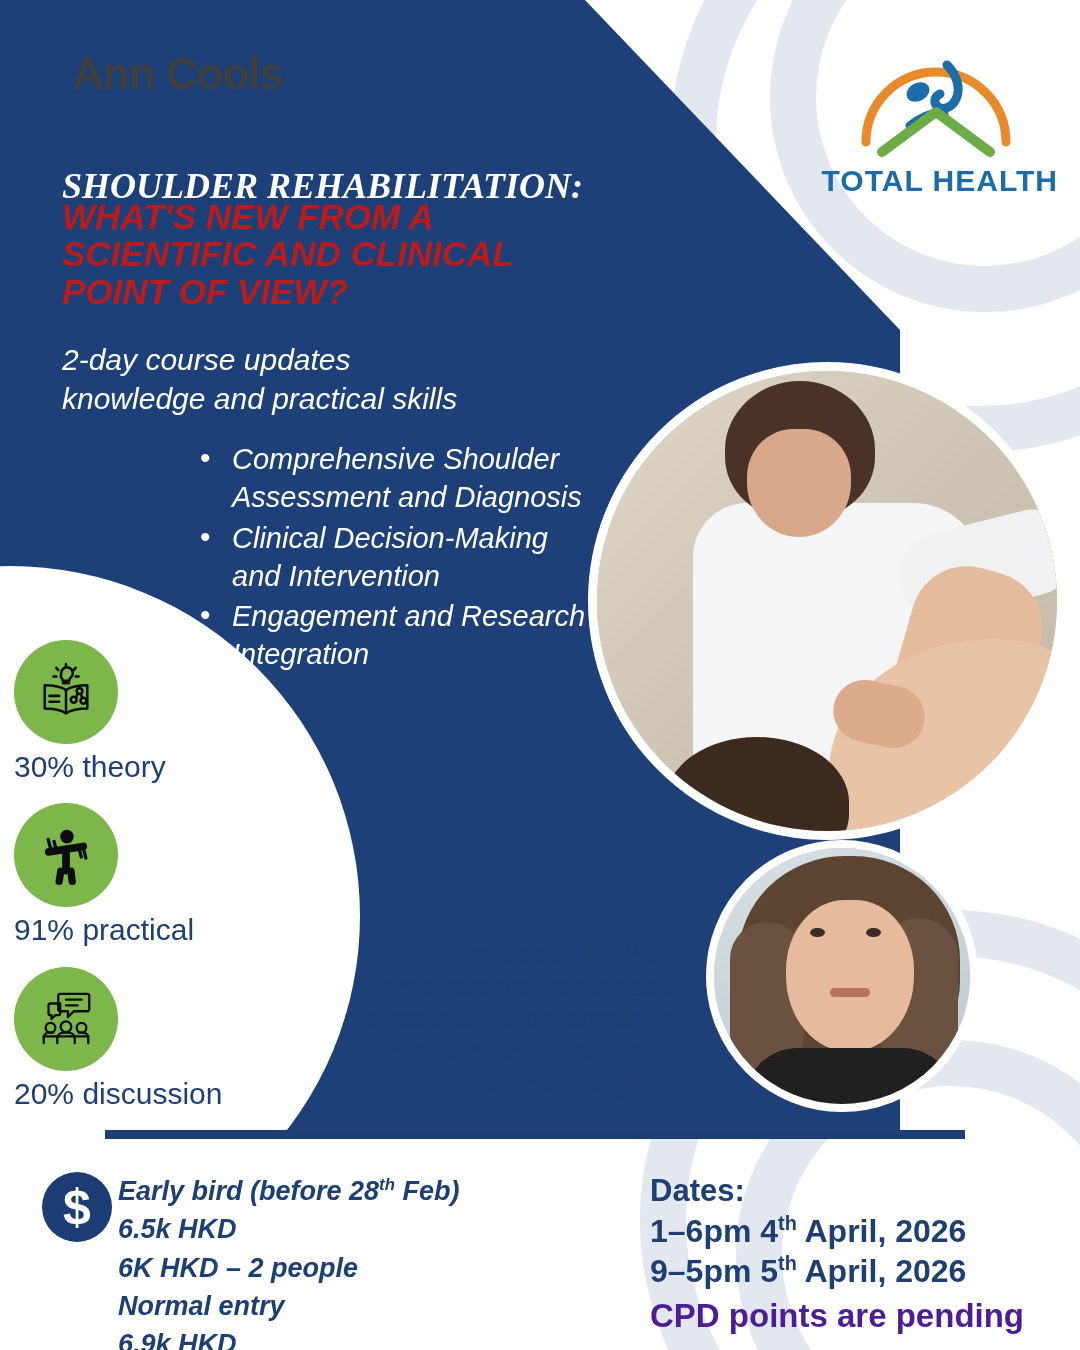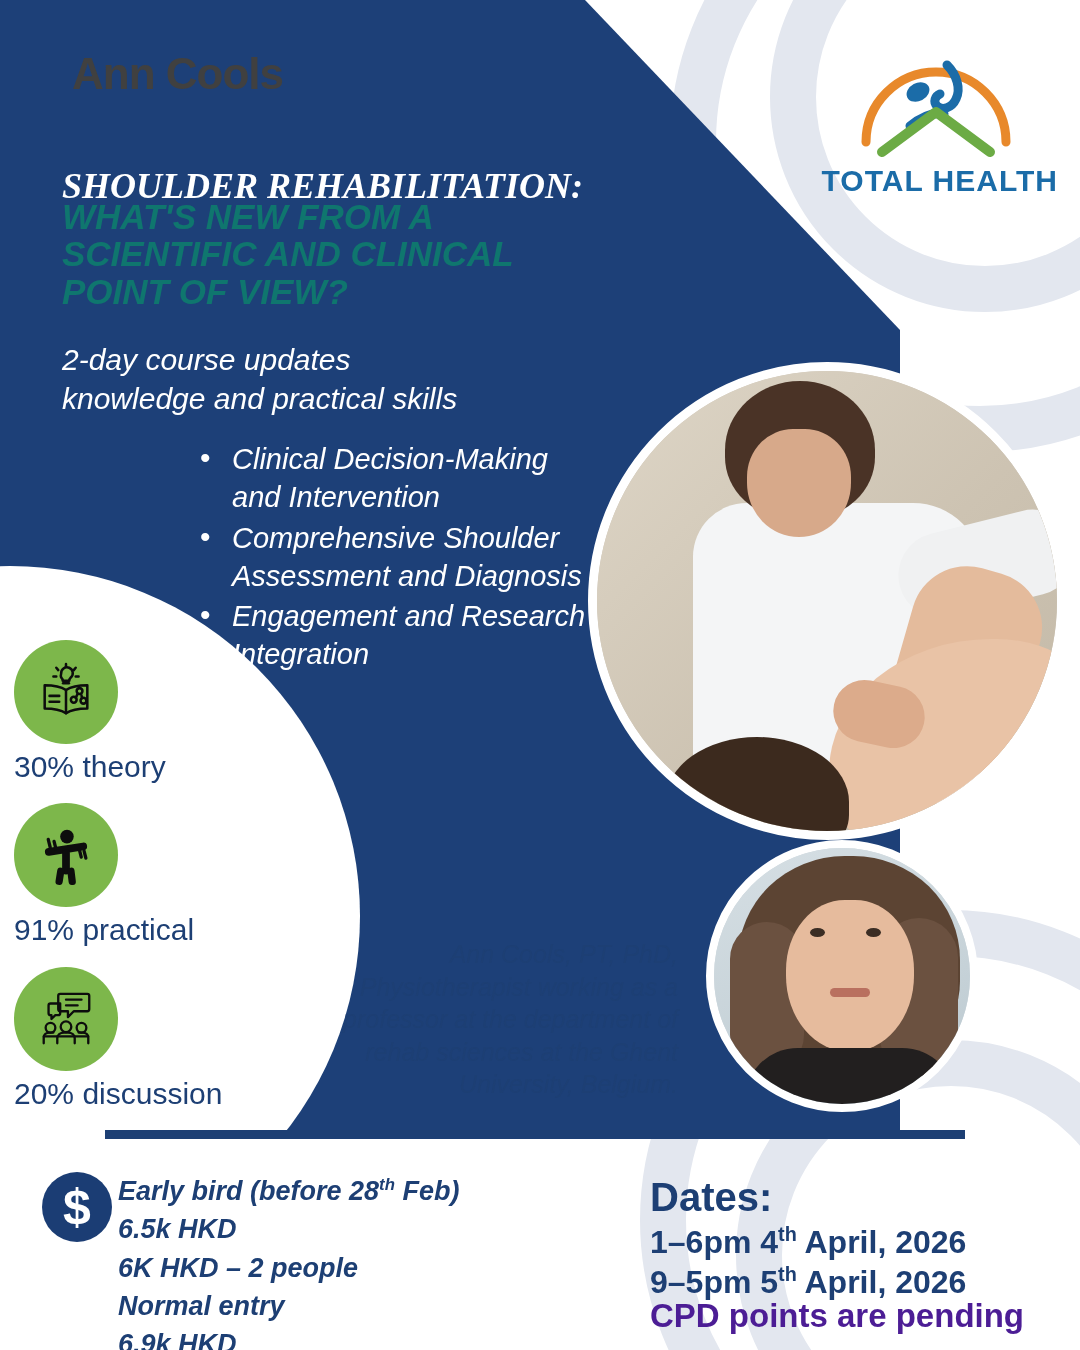--- a/index.html
+++ b/index.html
@@ -40,21 +40,21 @@
   }
   .subtitle-serif {
     position:absolute; left:62px; top:168px;
     font-family:"Liberation Serif", serif;
     font-style:italic; font-weight:bold;
     font-size:36px; color:#ffffff; letter-spacing:0px; line-height:1;
   }
   .subtitle-sans {
     position:absolute; left:62px; top:198px;
     font-style:italic; font-weight:bold;
-    font-size:35px; color:#0f766e; line-height:1.07;
+    font-size:35px; color:#b91c1c; line-height:1.07;
     width:560px;
   }
   .tagline {
     position:absolute; left:62px; top:340px;
     font-style:italic; font-size:30px; color:#ffffff;
     line-height:1.3; width:520px;
   }
 
   
   .bullets {
@@ -178,21 +178,21 @@
     color:#1d3f74; font-size:27px; font-weight:bold; line-height:1.42;
   }
   .pricing div { white-space:nowrap;font-style:italic; }
   sup { font-size:.62em; vertical-align:super; }
 
   
   .dates {
     position:absolute; left:650px; top:1172px; width:400px;
     color:#1d3f74; font-size:32px; font-weight:bold; line-height:1.25;
   }
-  .dates .d-head { font-size:40px; }
+  .dates .d-head { font-size:31px; }
   .cpd {
     position:absolute; left:650px; top:1297px;
     color:#4c1d95; font-size:33px; font-weight:bold; white-space:nowrap;
   }
 
   
   .logo { position:absolute; right:22px; top:30px; width:244px; height:170px; }
   .logo-text {
     position:absolute; left:0; right:0; bottom:2px; text-align:right;
     color:#1b6ca8; font-size:30px; font-weight:bold; letter-spacing:1px;
@@ -210,22 +210,22 @@
 
   <div class="navy-panel"></div>
   <div class="navy-notch"></div>
 
   <div class="speaker-name">Ann Cools</div>
   <div class="subtitle-serif">SHOULDER REHABILITATION:</div>
   <div class="subtitle-sans">WHAT'S NEW FROM A<br>SCIENTIFIC AND CLINICAL<br>POINT OF VIEW?</div>
   <div class="tagline">2-day course updates<br>knowledge and practical skills</div>
 
   <ul class="bullets">
+    <li>Comprehensive Shoulder Assessment and Diagnosis</li>
     <li>Clinical Decision-Making and Intervention</li>
-    <li>Comprehensive Shoulder Assessment and Diagnosis</li>
     <li>Engagement and Research Integration</li>
   </ul>
 
   <div class="stat stat-1">
     <div class="stat-circle">
       <svg width="62" height="62" viewBox="0 0 64 64" fill="none" stroke="#0d0d0d" stroke-width="2.6" stroke-linecap="round" stroke-linejoin="round">
         <path d="M32 30c-6-4-13-5-22-5v24c9 0 16 1 22 5 6-4 13-5 22-5V25c-9 0-16 1-22 5z"></path>
         <path d="M32 30v24"></path>
         <path d="M15 36h10M15 42h10"></path>
         <circle cx="46" cy="31" r="3"></circle>

